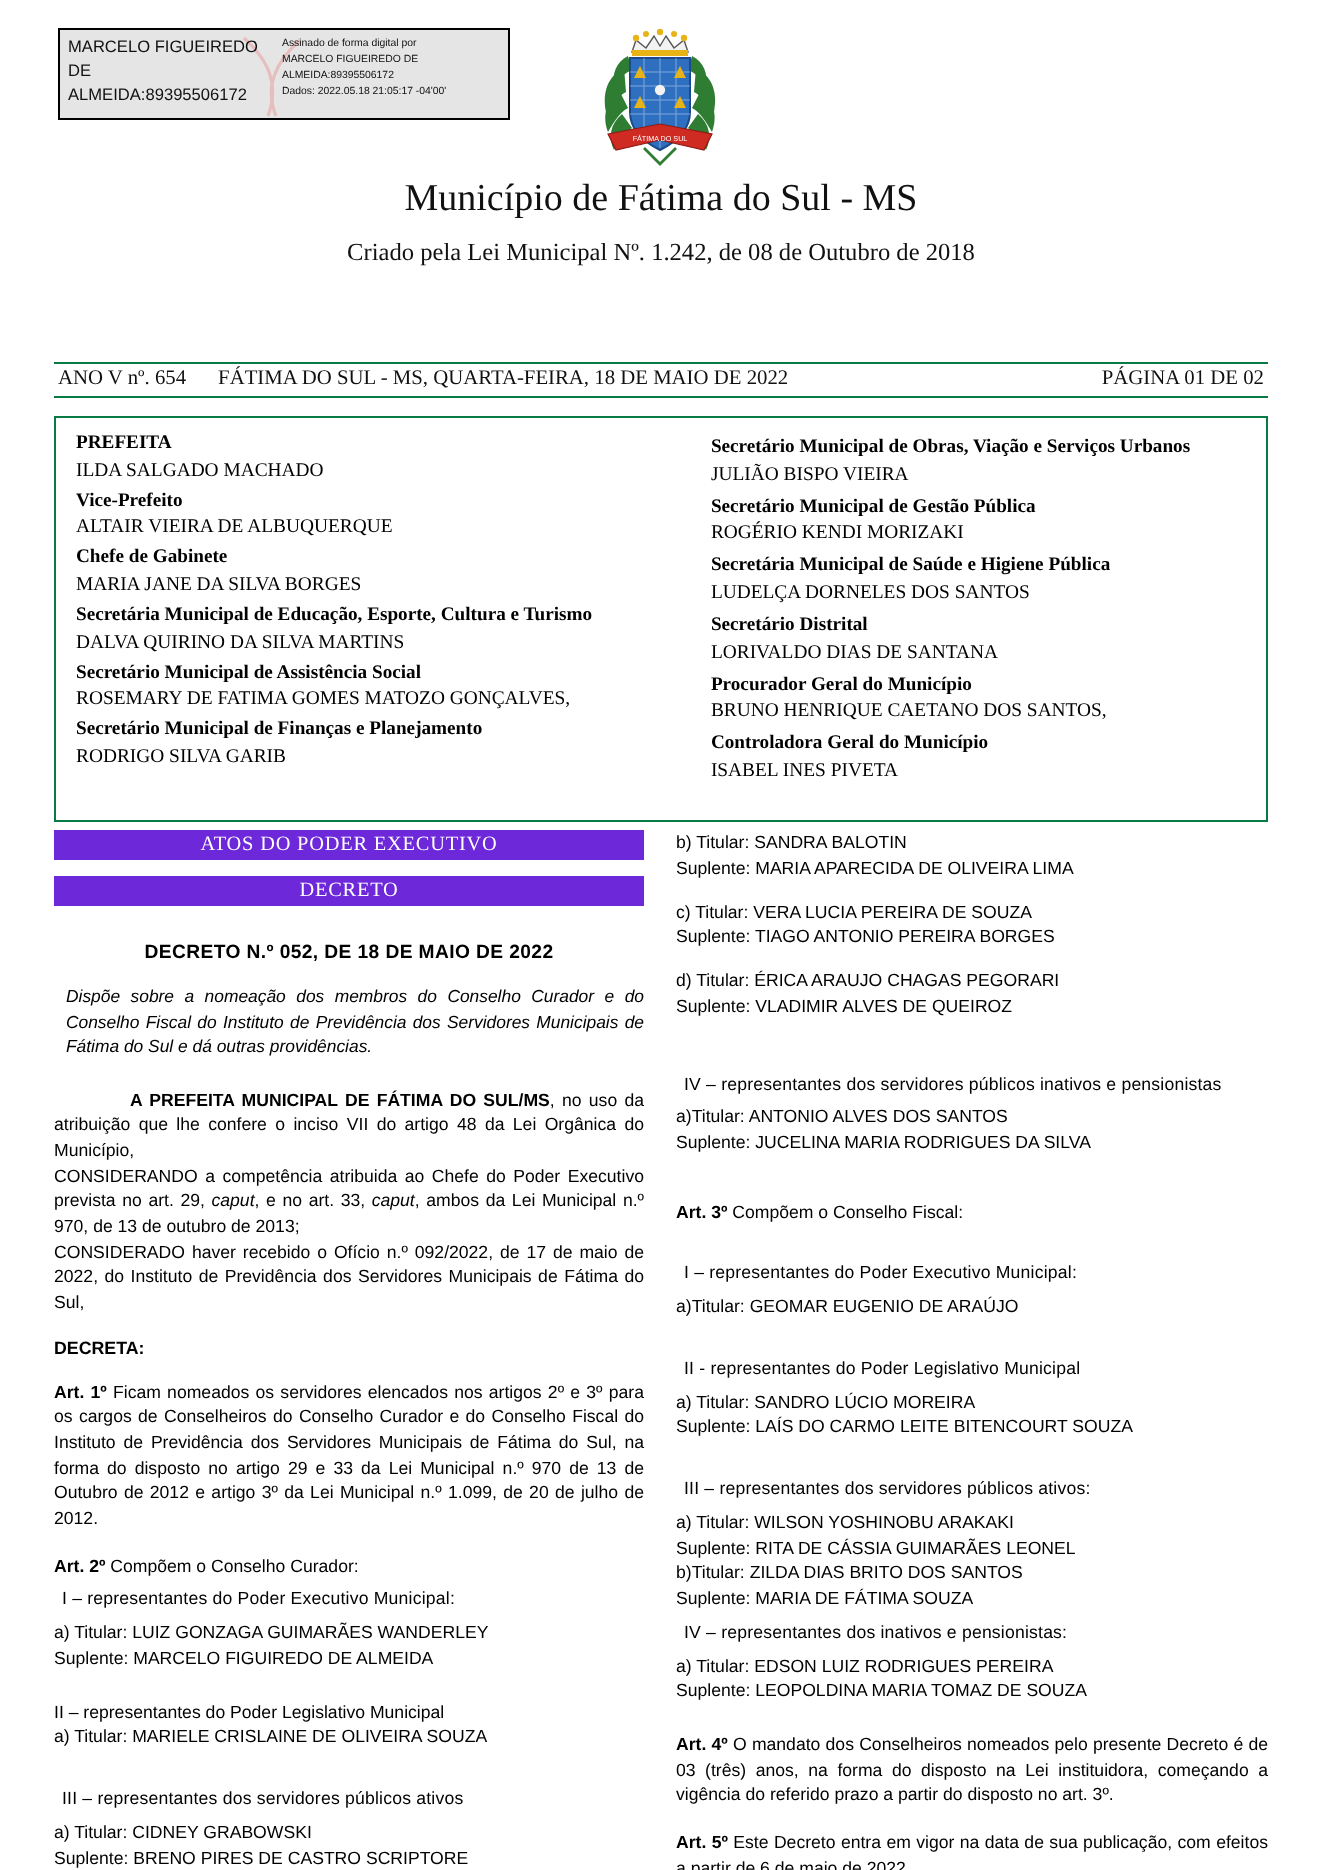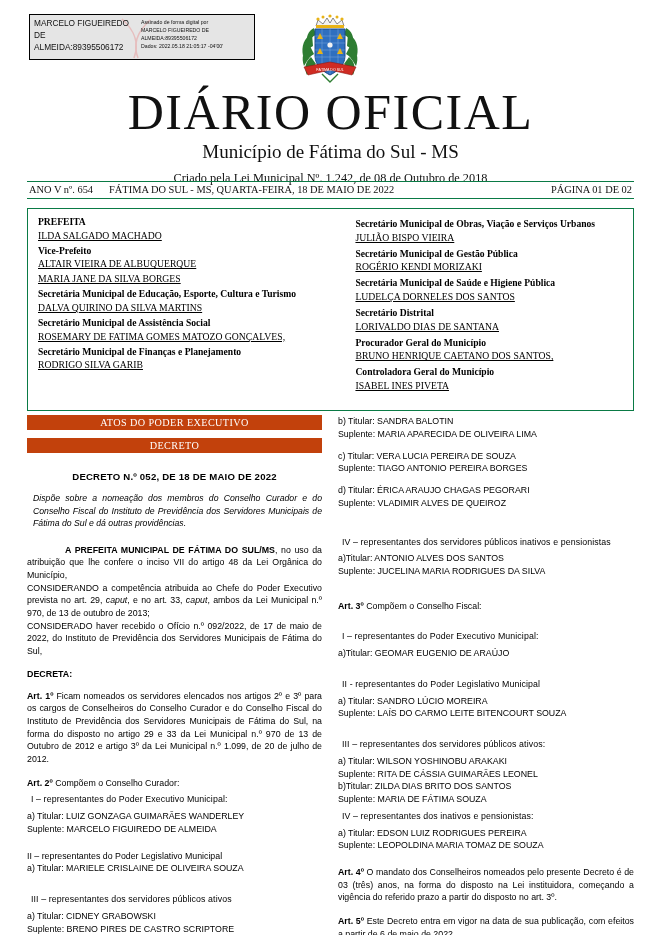--- a/index.html
+++ b/index.html
@@ -160,27 +160,26 @@
     line-height: 1.42;
     margin: 0;
     text-align: justify;
   }
   .off-role.just { text-align: justify; text-align-last: left; }
   .off-name {
     font-family: "Liberation Serif", serif;
     font-size: 9.7px;
     line-height: 1.45;
     margin: 0 0 1px 0;
-    text-decoration: underline;
   }
   .off-col.right .off-role { margin-top: 2px; }
 
   
   .banner {
-    background: #c2410c;
+    background: #6d28d9;
     color: #ffffff;
     font-family: "Liberation Serif", serif;
     font-size: 10.2px;
     text-align: center;
     letter-spacing: .4px;
     padding: 2px 0 2px 0;
     margin: 0;
   }
 
   
@@ -321,37 +320,37 @@
       <circle cx="34" cy="33" r="2.6" fill="#f2f2f2"></circle>
     </g>
 
     <path d="M8 55 L34 50 L60 55 L56 63 L34 58 L12 63 Z" fill="#cf2b22" stroke="#8f1a14" stroke-width="0.6"></path>
     <text x="34" y="58.5" font-family="Liberation Sans, sans-serif" font-size="3.6" fill="#ffffff" text-anchor="middle">FÁTIMA DO SUL</text>
 
     <path d="M26 62 L34 70 L42 62" stroke="#2e7d32" stroke-width="1.4" fill="none"></path>
   </svg>
 
   <div class="masthead">
-    <h1 class="doc-title">DIÁRIO OFICIAL</h1>
     <div class="doc-sub">Município de Fátima do Sul - MS</div>
     <div class="doc-law">Criado pela Lei Municipal Nº. 1.242, de 08 de Outubro de 2018</div>
   </div>
 
   <div class="infobar">
     <span class="ano">ANO V nº. 654</span>
     <span class="mid">FÁTIMA DO SUL - MS, QUARTA-FEIRA,  18  DE MAIO DE 2022</span>
     <span class="pag">PÁGINA 01 DE 02</span>
   </div>
 
   <div class="officials">
     <div class="off-col left">
       <p class="off-role">PREFEITA</p>
       <p class="off-name">ILDA SALGADO MACHADO</p>
       <p class="off-role">Vice-Prefeito</p>
       <p class="off-name">ALTAIR VIEIRA DE ALBUQUERQUE</p>
+      <p class="off-role">Chefe de Gabinete</p>
       <p class="off-name">MARIA JANE DA SILVA BORGES</p>
       <p class="off-role just">Secretária Municipal de Educação, Esporte, Cultura e Turismo</p>
       <p class="off-name">DALVA QUIRINO DA SILVA MARTINS</p>
       <p class="off-role">Secretário Municipal de Assistência Social</p>
       <p class="off-name">ROSEMARY DE FATIMA GOMES MATOZO GONÇALVES,</p>
       <p class="off-role">Secretário Municipal de Finanças e Planejamento</p>
       <p class="off-name">RODRIGO SILVA GARIB</p>
     </div>
     <div class="off-col right">
       <p class="off-role">Secretário Municipal de Obras, Viação e Serviços Urbanos</p>

